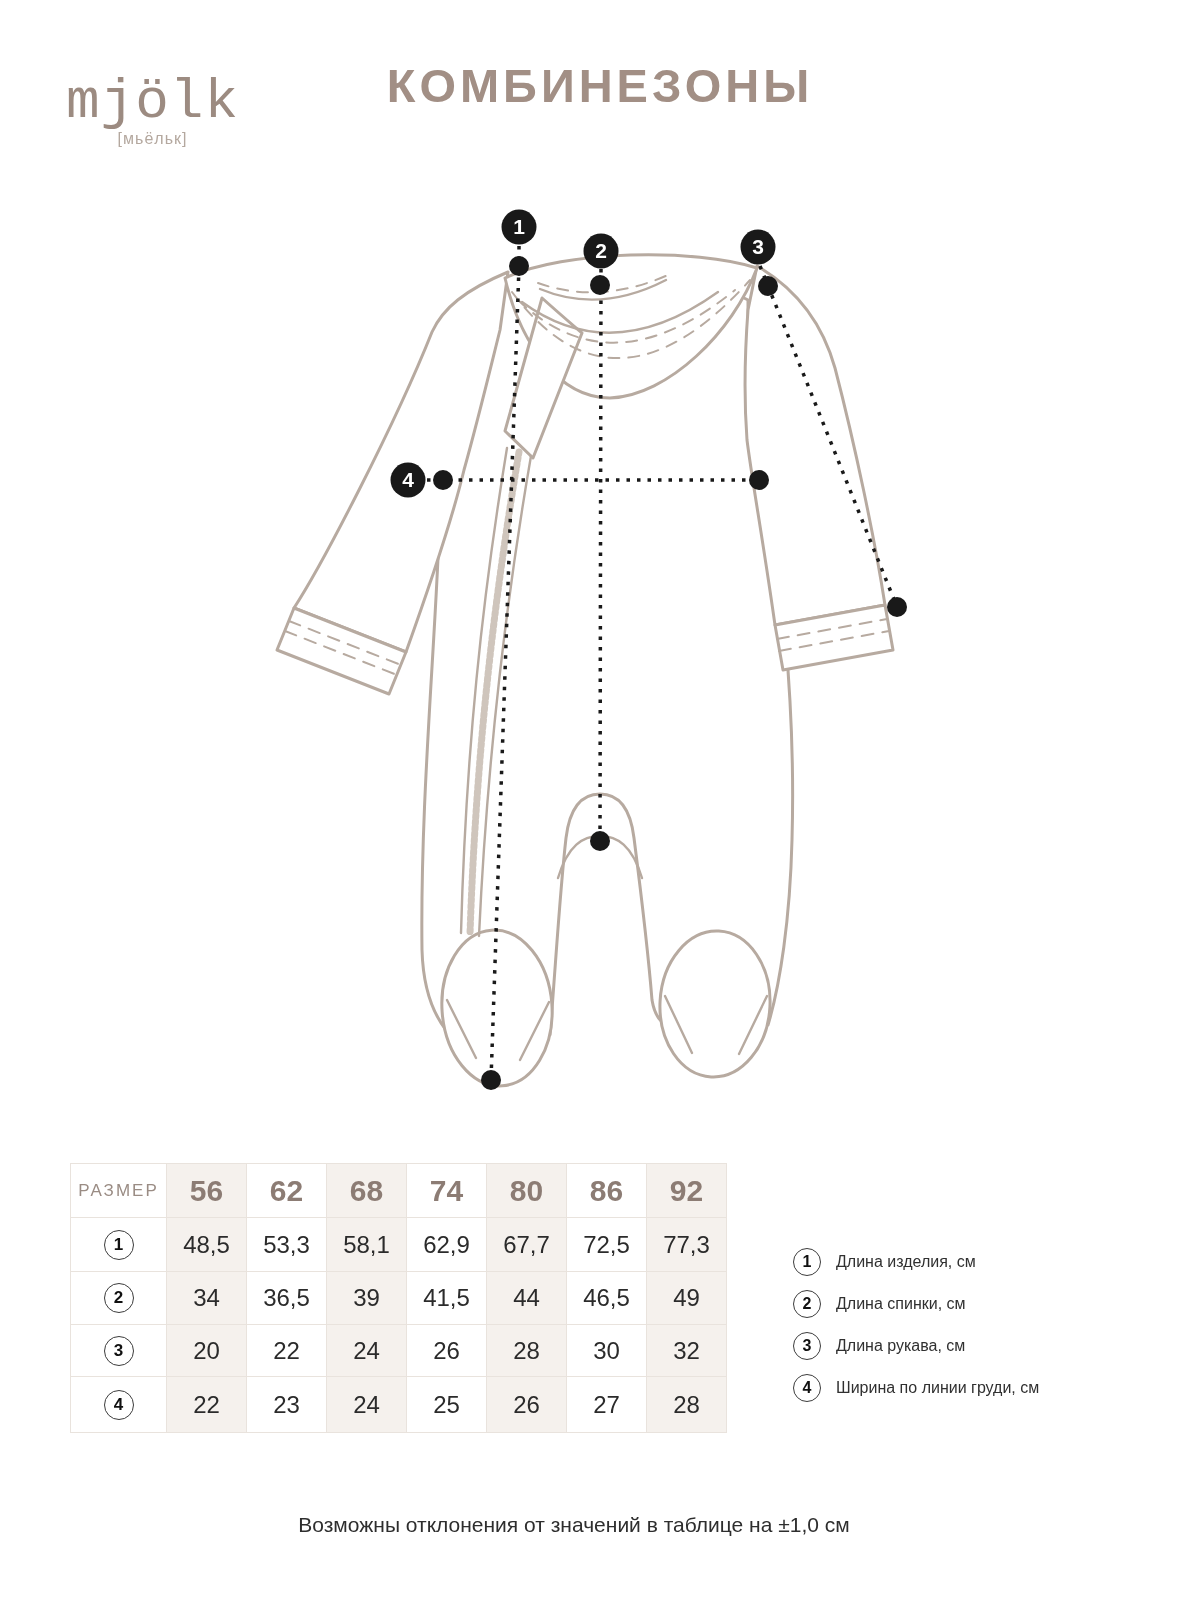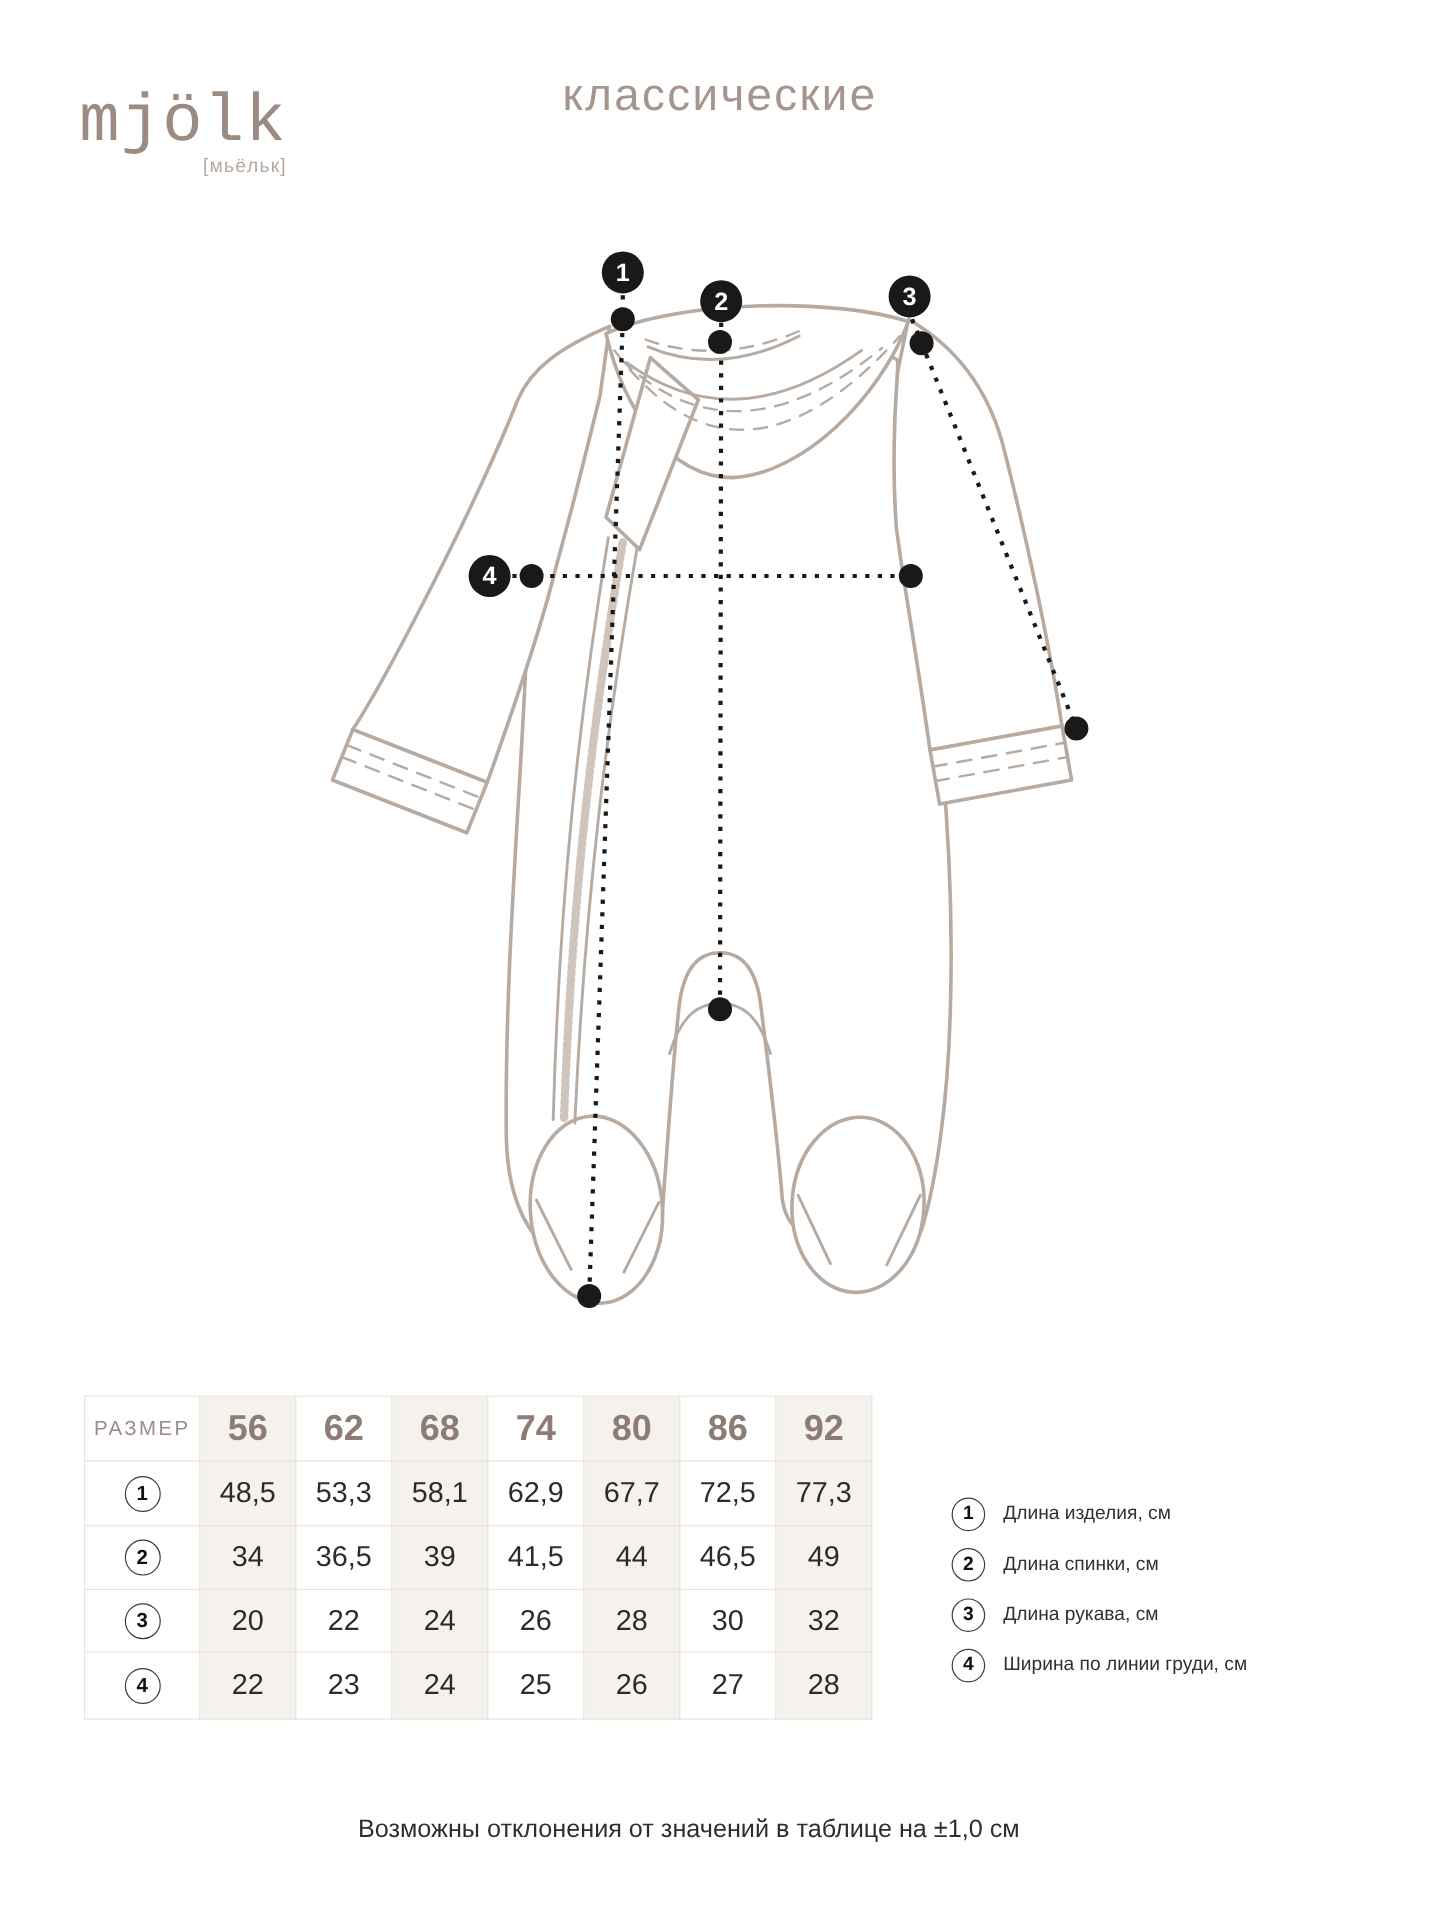--- a/index.html
+++ b/index.html
@@ -1,21 +1,21 @@
 <!DOCTYPE html>
 <html><head>
 <meta charset="utf-8">
 <style>
   html,body{margin:0;padding:0;background:#fff;}
   body{width:1200px;height:1600px;position:relative;font-family:"Liberation Sans",sans-serif;overflow:hidden;}
 
   
   .logo{position:absolute;left:66px;top:72px;display:inline-block;}
   .logo-main{font-family:Liberation Mono, monospace;font-weight:200;font-size:56px;line-height:1.1;color:#9c8b81;letter-spacing:1px;}
-  .logo-sub{font-size:16px;color:#b4a89f;text-align:right;margin-top:-4px;letter-spacing:1px;}
+  .logo-sub{font-size:16px;color:#b4a89f;text-align:center;margin-top:-4px;letter-spacing:1px;}
 
   
   .title-wrap{position:absolute;left:0;top:58px;width:1200px;text-align:center;}
   .title{font-size:47px;font-weight:bold;letter-spacing:4px;color:#a28f85;}
   .subtitle{font-size:38px;font-weight:300;letter-spacing:2px;color:#a6958c;margin-top:1px;}
 
   
   .diagram{position:absolute;left:0;top:0;width:1200px;height:1600px;}
 
   
@@ -43,21 +43,21 @@
 </style>
 </head>
 <body>
 
 <div class="logo">
   <div class="logo-main">mjölk</div>
   <div class="logo-sub">[мьёльк]</div>
 </div>
 
 <div class="title-wrap">
-  <div class="subtitle">классические</div>
+  <div class="title">КОМБИНЕЗОНЫ</div>
 </div>
 
 <svg class="diagram" viewBox="0 0 1200 1600">
   <g fill="#ffffff" stroke="#b7aaa0" stroke-width="3" stroke-linejoin="round" stroke-linecap="round">
 
     <path d="M 500 285
       C 458 350 443 420 440 510
       C 436 640 420 800 422 950
       C 423 985 432 1012 446 1030
       L 550 1035

